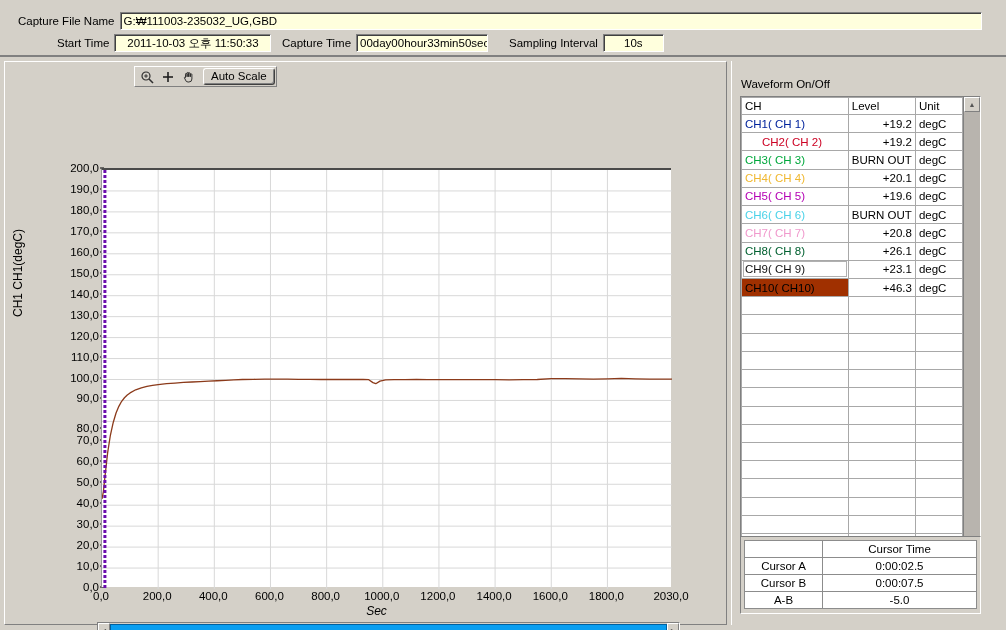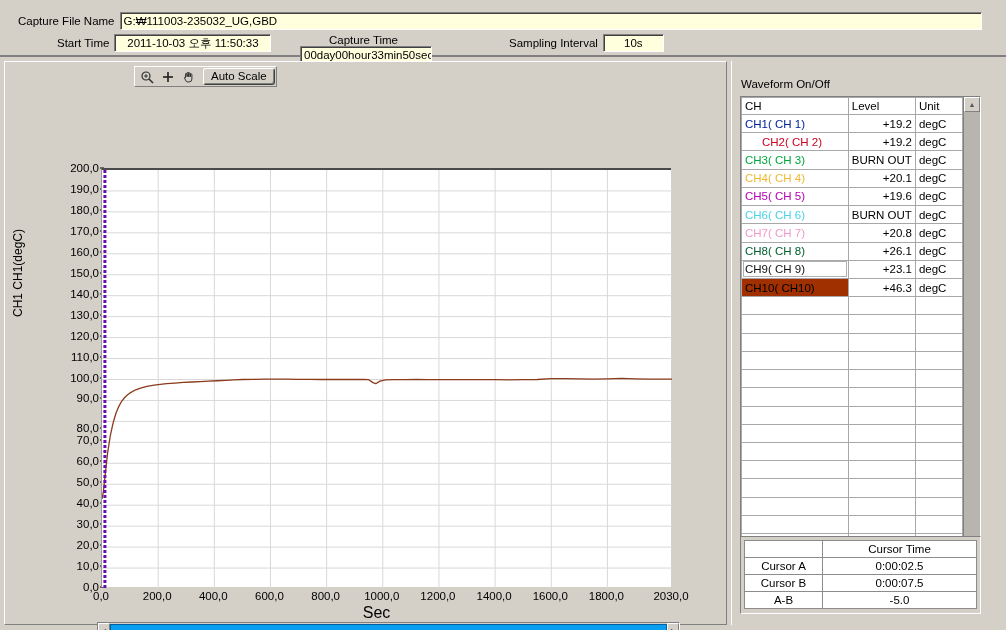--- a/index.html
+++ b/index.html
@@ -155,22 +155,23 @@
     top: 0;
     font-size: 11.5px;
     white-space: nowrap;
     transform: translateX(-50%);
   }
   .xaxis-title {
     position: absolute;
     left: 0; top: 542px;
     width: 723px;
     text-align: center;
-    font-size: 16px;
+    font-size: 12px;
     padding-left: 20px;
+    font-style: italic;
   }
 
   
   .range-bar {
     position: absolute;
     left: 92px; top: 560px;
     width: 583px; height: 16px;
     background: #d4d0c8;
     border: 1px solid #808080;
     border-right-color: #fff;
@@ -299,21 +300,21 @@
 
   <div class="header">
     <div class="hrow" style="left:18px; top:12px;">
       <span class="hlabel">Capture File Name</span>
       <span class="hfield" style="width:862px;">G:₩111003-235032_UG,GBD</span>
     </div>
     <div class="hrow" style="left:57px; top:34px;">
       <span class="hlabel">Start Time</span>
       <span class="hfield center" style="width:157px;text-align:center;">2011-10-03 오후 11:50:33</span>
     </div>
-    <div class="hrow" style="left:300px; top:34px;flex-direction:column;">
+    <div class="hrow" style="left:282px; top:34px;">
       <span class="hlabel">Capture Time</span>
       <span class="hfield center" style="width:132px;">00day00hour33min50sec</span>
     </div>
     <div class="hrow" style="left:509px; top:34px;">
       <span class="hlabel">Sampling Interval</span>
       <span class="hfield center" style="width:61px;">10s</span>
     </div>
   </div>
 
   <div class="chart-panel">

